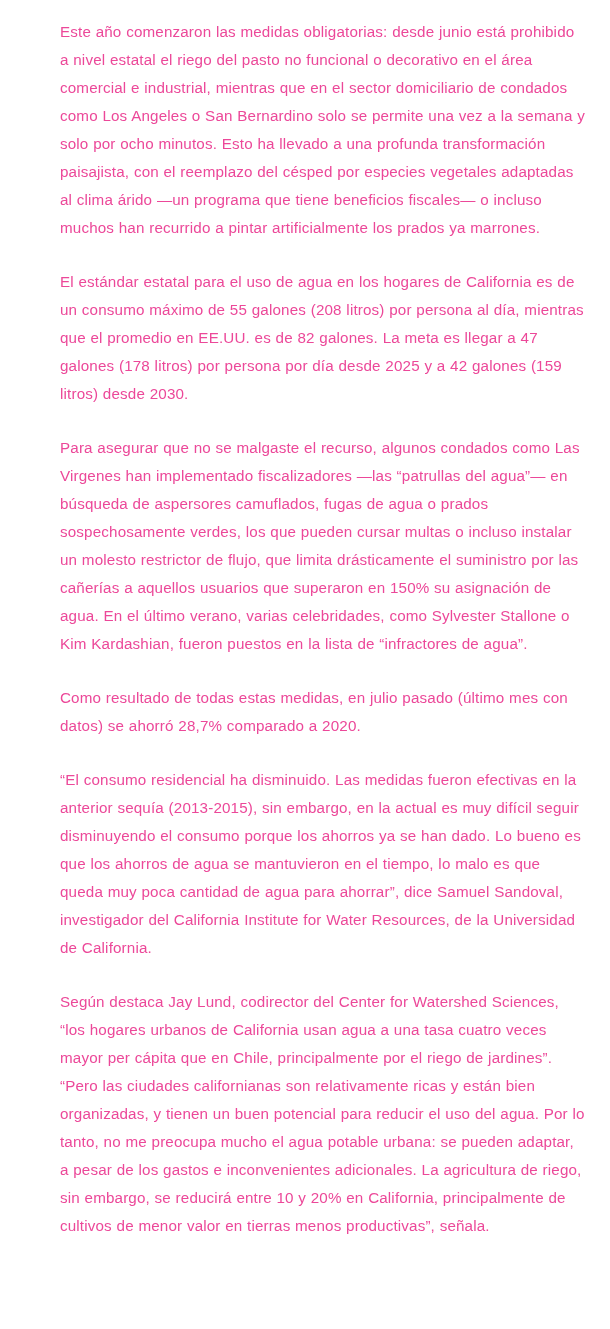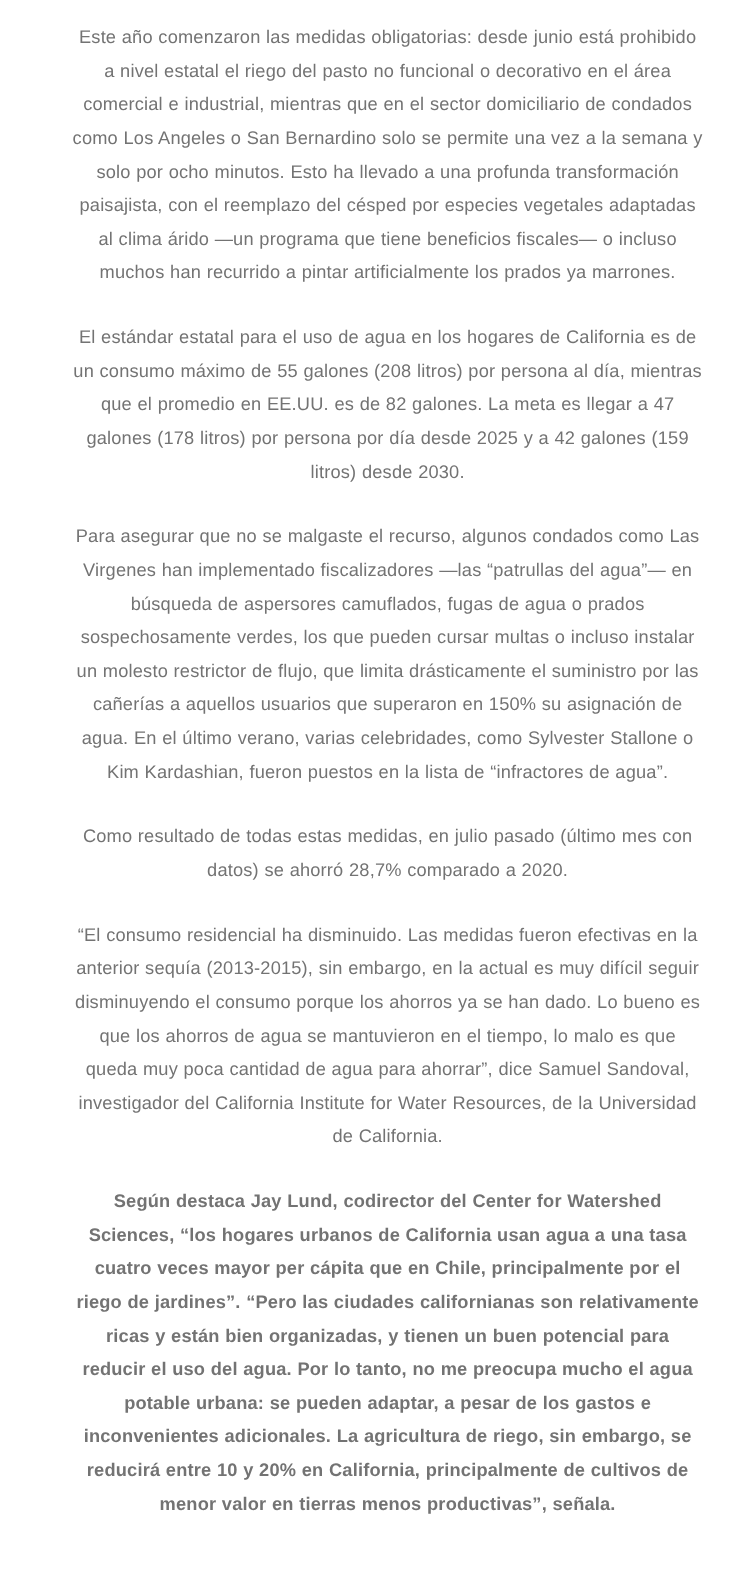--- a/index.html
+++ b/index.html
@@ -14,29 +14,28 @@
     color: #1a1a1a;
   }
   .article {
     padding: 18px 24px 20px 60px;
     box-sizing: border-box;
     width: 610px;
   }
   .para {
     font-size: 15.2px;
     line-height: 28px;
-    color: #737373;
+    color: #ec4899;
     margin: 0 0 26px 0;
-    text-align: center;
+    text-align: left;
     letter-spacing: 0.01em;
     word-spacing: 0.02em;
   }
   .para:last-child {
     margin-bottom: 0;
-    font-weight: bold;
   }
 </style>
 </head>
 <body>
 
 <div class="article">
   <p class="para">Este año comenzaron las medidas obligatorias: desde junio está prohibido a nivel estatal el riego del pasto no funcional o decorativo en el área comercial e industrial, mientras que en el sector domiciliario de condados como Los Angeles o San Bernardino solo se permite una vez a la semana y solo por ocho minutos. Esto ha llevado a una profunda transformación paisajista, con el reemplazo del césped por especies vegetales adaptadas al clima árido —un programa que tiene beneficios fiscales— o incluso muchos han recurrido a pintar artificialmente los prados ya marrones.</p>
   <p class="para">El estándar estatal para el uso de agua en los hogares de California es de un consumo máximo de 55 galones (208 litros) por persona al día, mientras que el promedio en EE.UU. es de 82 galones. La meta es llegar a 47 galones (178 litros) por persona por día desde 2025 y a 42 galones (159 litros) desde 2030.</p>
   <p class="para">Para asegurar que no se malgaste el recurso, algunos condados como Las Virgenes han implementado fiscalizadores —las “patrullas del agua”— en búsqueda de aspersores camuflados, fugas de agua o prados sospechosamente verdes, los que pueden cursar multas o incluso instalar un molesto restrictor de flujo, que limita drásticamente el suministro por las cañerías a aquellos usuarios que superaron en 150% su asignación de agua. En el último verano, varias celebridades, como Sylvester Stallone o Kim Kardashian, fueron puestos en la lista de “infractores de agua”.</p>
   <p class="para">Como resultado de todas estas medidas, en julio pasado (último mes con datos) se ahorró 28,7% comparado a 2020.</p>

